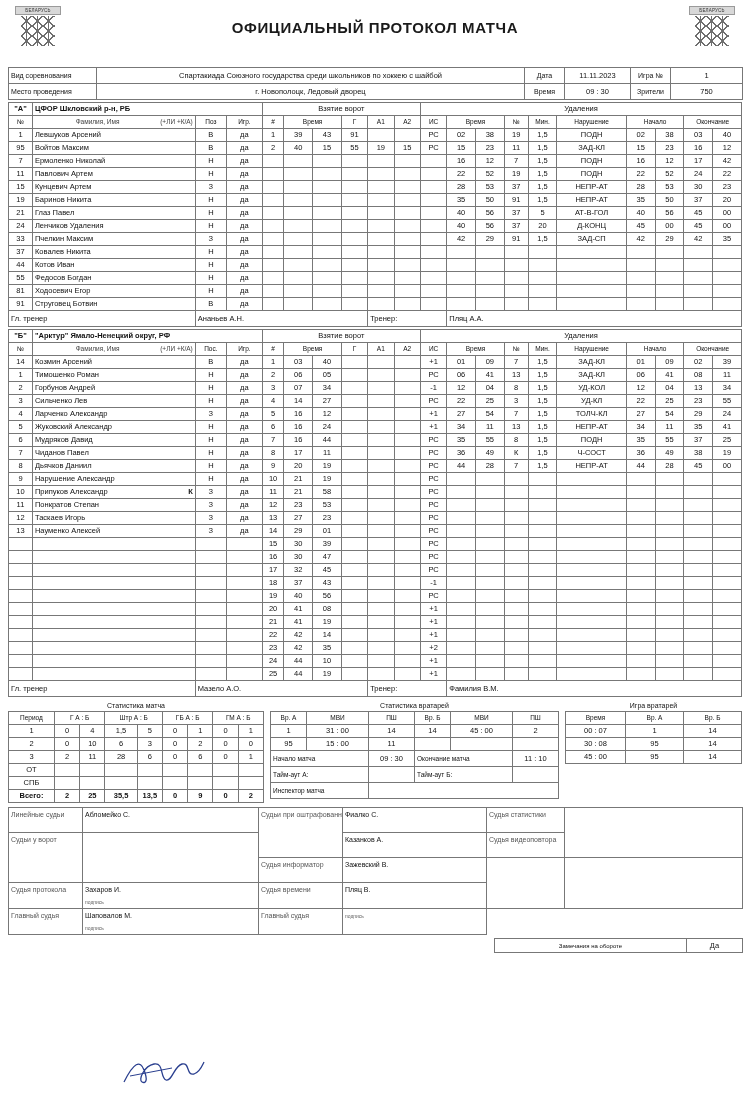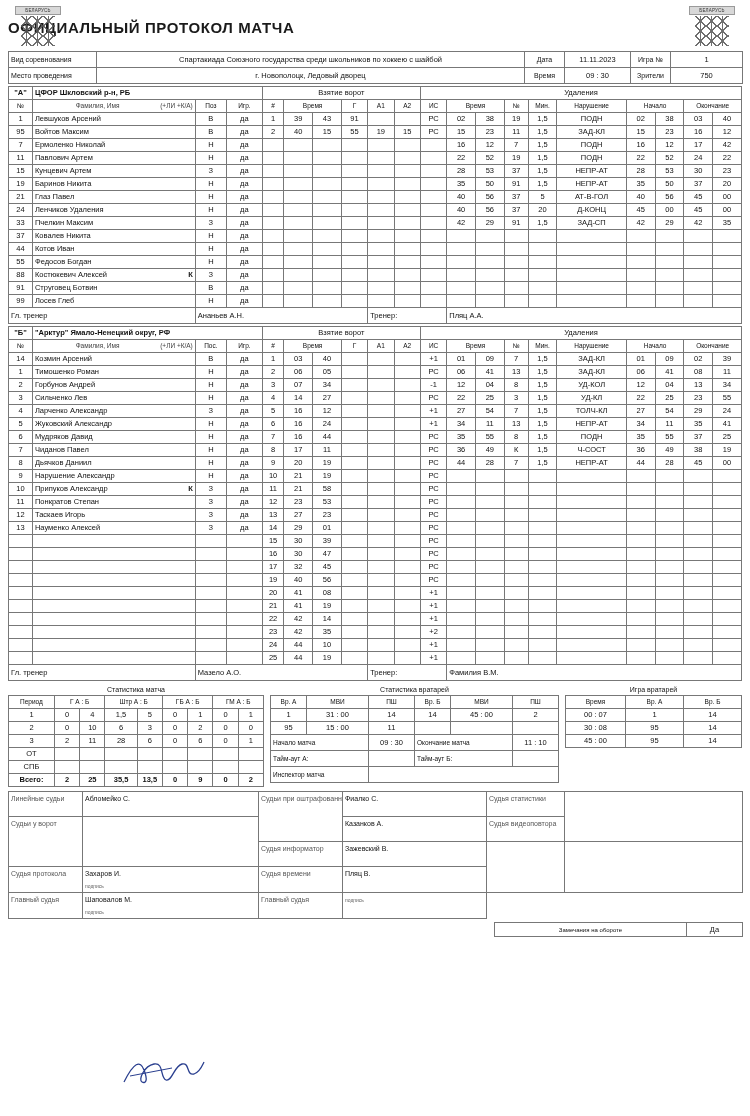--- a/index.html
+++ b/index.html
@@ -20,20 +20,21 @@
   .page {
     width: 750px;
     height: 1116px;
     padding: 4px 8px 2px 8px;
     position: relative;
   }
   
   .hdr {
     display: flex;
     align-items: center;
+    justify-content: center;
     height: 46px;
     position: relative;
   }
   .hdr-title {
     font-size: 15px;
     font-weight: bold;
     letter-spacing: .6px;
     text-align: center;
     color: #1a1a1a;
   }
@@ -80,21 +81,21 @@
     height: 13px;
     line-height: 12px;
     overflow: hidden;
     white-space: nowrap;
   }
   .c { text-align: center; }
   .l { text-align: left; }
   .b { font-weight: bold; }
 
   
-  .info-wrap { margin-top: 1px; }
+  .info-wrap { margin-top: 17px; }
   .info-wrap td { height: 16px; }
   .lbl { background: #fff; font-size: 7px; }
 
   
   .team-block { margin-top: 2px; }
   .colhdr td {
     font-size: 6.5px;
     text-align: center;
     height: 12px;
     background: #fff;
@@ -487,23 +488,23 @@
           <td class="c"></td>
           <td class="c"></td>
           <td class="c"></td>
           <td class="c"></td>
           <td class="c"></td>
           <td class="c"></td>
           <td class="c"></td>
           <td class="c"></td>
         </tr>
         <tr>
-          <td class="c">88</td>
-          <td class="l"><span>Костюкевич Алексей</span><span style="float: right; font-weight: bold;">К</span></td>
-          <td class="c">З</td>
+          <td class="c">81</td>
+          <td class="l"><span>Ходосевич Егор</span></td>
+          <td class="c">Н</td>
           <td class="c">да</td>
           <td class="c"></td>
           <td class="c"></td>
           <td class="c"></td>
           <td class="c"></td>
           <td class="c"></td>
           <td class="c"></td>
           <td class="c"></td>
           <td class="c"></td>
           <td class="c"></td>
@@ -512,42 +513,20 @@
           <td class="c"></td>
           <td class="c"></td>
           <td class="c"></td>
           <td class="c"></td>
           <td class="c"></td>
         </tr>
         <tr>
           <td class="c">91</td>
           <td class="l"><span>Струговец Ботвин</span></td>
           <td class="c">В</td>
-          <td class="c">да</td>
-          <td class="c"></td>
-          <td class="c"></td>
-          <td class="c"></td>
-          <td class="c"></td>
-          <td class="c"></td>
-          <td class="c"></td>
-          <td class="c"></td>
-          <td class="c"></td>
-          <td class="c"></td>
-          <td class="c"></td>
-          <td class="c"></td>
-          <td class="c"></td>
-          <td class="c"></td>
-          <td class="c"></td>
-          <td class="c"></td>
-          <td class="c"></td>
-        </tr>
-        <tr>
-          <td class="c">99</td>
-          <td class="l"><span>Лосев Глеб</span></td>
-          <td class="c">Н</td>
           <td class="c">да</td>
           <td class="c"></td>
           <td class="c"></td>
           <td class="c"></td>
           <td class="c"></td>
           <td class="c"></td>
           <td class="c"></td>
           <td class="c"></td>
           <td class="c"></td>
           <td class="c"></td>
@@ -982,20 +961,42 @@
           <td class="l"></td>
           <td class="c"></td>
           <td class="c"></td>
           <td class="c">17</td>
           <td class="c">32</td>
           <td class="c">45</td>
           <td class="c"></td>
           <td class="c"></td>
           <td class="c"></td>
           <td class="c">РС</td>
+          <td class="c"></td>
+          <td class="c"></td>
+          <td class="c"></td>
+          <td class="c"></td>
+          <td class="c"></td>
+          <td class="c"></td>
+          <td class="c"></td>
+          <td class="c"></td>
+          <td class="c"></td>
+        </tr>
+        <tr>
+          <td class="c"></td>
+          <td class="l"></td>
+          <td class="c"></td>
+          <td class="c"></td>
+          <td class="c">18</td>
+          <td class="c">37</td>
+          <td class="c">43</td>
+          <td class="c"></td>
+          <td class="c"></td>
+          <td class="c"></td>
+          <td class="c">-1</td>
           <td class="c"></td>
           <td class="c"></td>
           <td class="c"></td>
           <td class="c"></td>
           <td class="c"></td>
           <td class="c"></td>
           <td class="c"></td>
           <td class="c"></td>
           <td class="c"></td>
         </tr>

